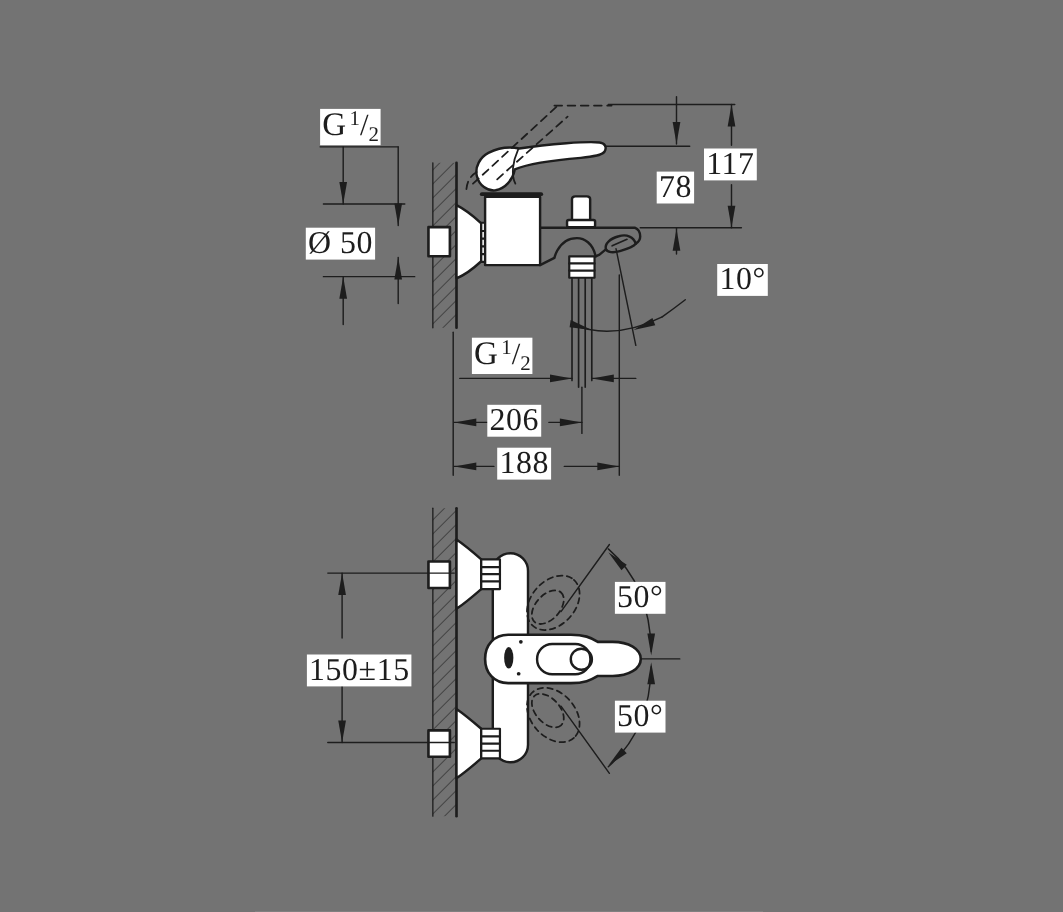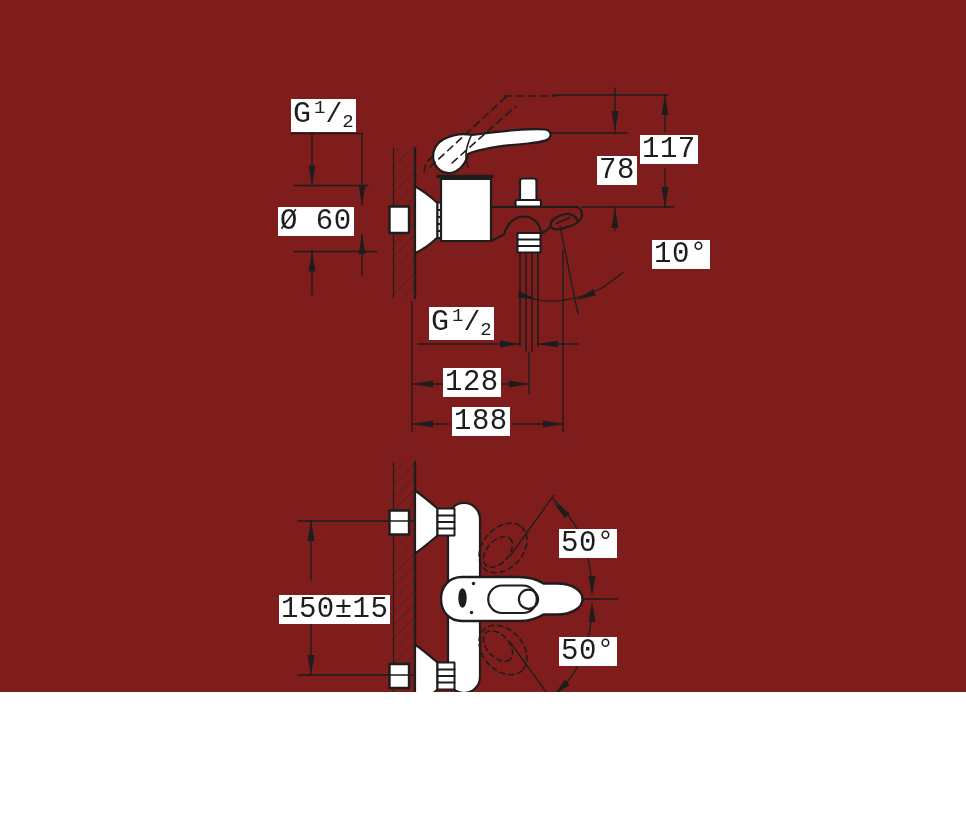--- a/index.html
+++ b/index.html
@@ -1,17 +1,17 @@
 <!DOCTYPE html>
 <html><head>
 <meta charset="utf-8">
 <style>
   html,body{margin:0;padding:0;background:#ffffff;}
-  #stage{position:relative;width:966px;height:692px;background:#7f1d1d;overflow:hidden;
-         font-family:Liberation Mono, monospace;color:#1d1d1d;}
+  #stage{position:relative;width:966px;height:829px;background:#737373;overflow:hidden;
+         font-family:Liberation Serif, serif;color:#1d1d1d;}
   #linework{position:absolute;left:0;top:0;}
   .lbl{position:absolute;font-size:29px;line-height:1;color:#1d1d1d;letter-spacing:.5px;white-space:nowrap;background:#fff;padding:0 2px;}
   .ghalf{font-size:30px;letter-spacing:0;}
   .ghalf sup{font-size:19px;vertical-align:9px;letter-spacing:0;margin-left:3px;}
   .ghalf sub{font-size:19px;vertical-align:-5px;letter-spacing:0;}
   .ghalf .slash{font-size:28px;}
 </style>
 </head>
 <body>
 
@@ -207,31 +207,31 @@
       <line x1="311" y1="521" x2="311" y2="580"></line>
       <line x1="311" y1="616" x2="311" y2="675"></line>
       <path fill="#1d1d1d" stroke="none" d="M311,521 L307.5,541 L314.5,541 Z"></path>
       <path fill="#1d1d1d" stroke="none" d="M311,675 L307.5,655 L314.5,655 Z"></path>
     </g>
   </g>
 </svg>
 
   <div class="lbl ghalf" style="left:291px;top:99px;"><span>G</span><sup>1</sup><span class="slash">/</span><sub>2</sub></div>
 
-  <div class="lbl" style="left:278px;top:207px;">Ø 60</div>
+  <div class="lbl" style="left:278px;top:207px;">Ø 50</div>
 
   <div class="lbl" style="left:640px;top:135px;">117</div>
 
   <div class="lbl" style="left:597px;top:156px;">78</div>
 
   <div class="lbl" style="left:652px;top:240px;">10°</div>
 
   <div class="lbl ghalf" style="left:429px;top:307px;"><span>G</span><sup>1</sup><span class="slash">/</span><sub>2</sub></div>
 
-  <div class="lbl" style="left:443px;top:368px;">128</div>
+  <div class="lbl" style="left:443px;top:368px;">206</div>
 
   <div class="lbl" style="left:452px;top:407px;">188</div>
 
   <div class="lbl" style="left:279px;top:595px;">150±15</div>
 
   <div class="lbl" style="left:559px;top:529px;">50°</div>
 
   <div class="lbl" style="left:559px;top:637px;">50°</div>
 
 </div>

